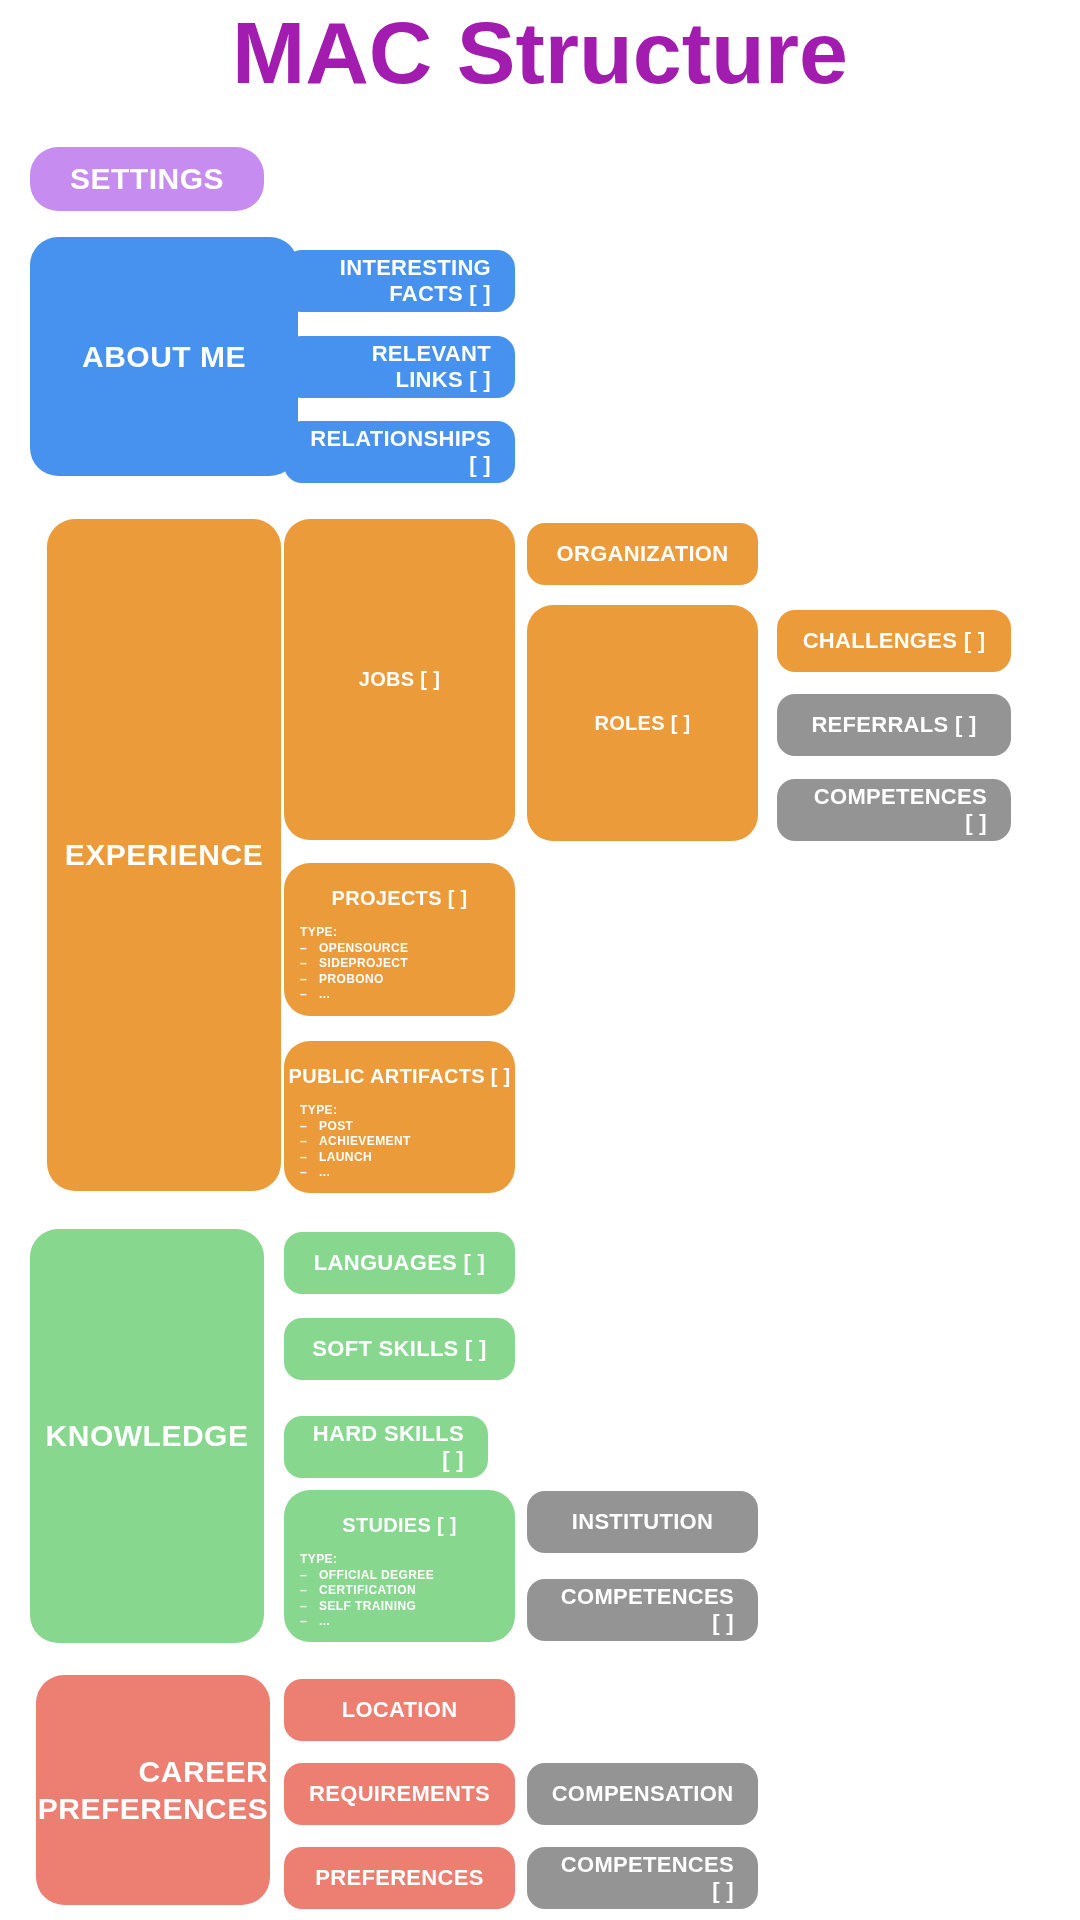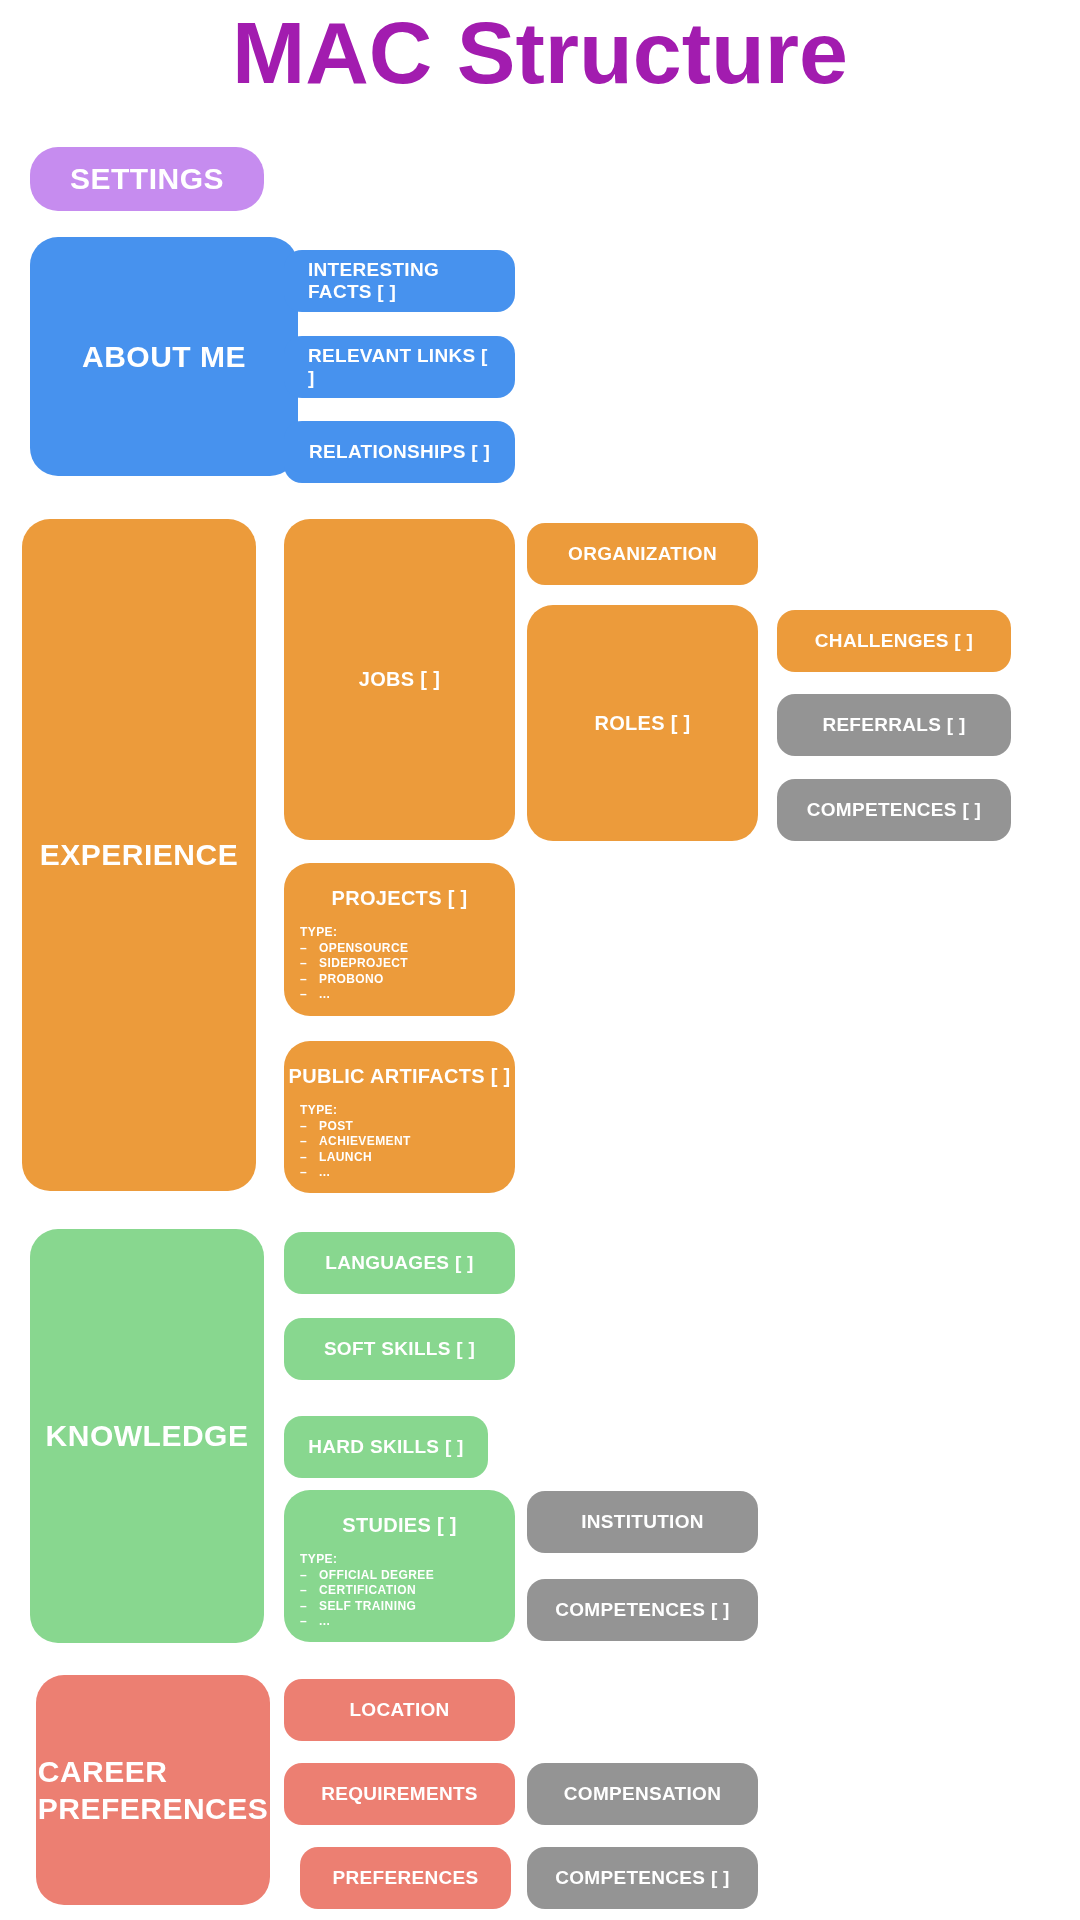--- a/index.html
+++ b/index.html
@@ -9,24 +9,24 @@
     font-family:"Liberation Sans","DejaVu Sans",sans-serif;
   }
   .title{
     position:absolute;top:2px;left:0;width:1080px;
     text-align:center;color:#a21caf;
     font-size:88px;font-weight:900;letter-spacing:0;
   }
   .node{
     position:absolute;box-sizing:border-box;color:#fff;
     display:flex;align-items:center;justify-content:center;
-    text-align:left;border-radius:18px;
+    text-align:right;border-radius:18px;
   }
   .node.big{border-radius:28px;font-size:30px;font-weight:800;letter-spacing:.5px;padding:0 12px;line-height:1.25}
-  .node.small{font-size:19px;font-weight:700;letter-spacing:.3px;padding:0 24px}
+  .node.small{font-size:22px;font-weight:700;letter-spacing:.3px;padding:0 24px}
   .node.mid{border-radius:26px;font-size:20px;font-weight:700;letter-spacing:.3px}
   .node.panel{border-radius:26px;display:block;text-align:center;padding-top:24px}
   .panel-title{font-size:20px;font-weight:700;letter-spacing:.3px}
   .type-list{
     text-align:left;padding:15px 6px 0 16px;
     font-size:12px;font-weight:700;letter-spacing:.4px;line-height:1.3;
   }
   .type-item{display:flex}
   .type-item::before{content:"\2013";width:19px;flex:none}
   .purple{background:var(--purple,#c68cef)}
@@ -51,21 +51,21 @@
 <div class="node small blue" style="left:284px;top:250px;width:231px;height:62px">
   <span>INTERESTING FACTS [ ]</span>
 </div>
 <div class="node small blue" style="left:284px;top:336px;width:231px;height:62px">
   <span>RELEVANT LINKS [ ]</span>
 </div>
 <div class="node small blue" style="left:284px;top:421px;width:231px;height:62px">
   <span>RELATIONSHIPS [ ]</span>
 </div>
 
-<div class="node big orange" style="left:22px;top:519px;width:234px;height:672px">
+<div class="node big orange" style="left:47px;top:519px;width:234px;height:672px">
   <span>EXPERIENCE</span>
 </div>
 <div class="node mid orange" style="left:284px;top:519px;width:231px;height:321px">
   <span>JOBS [ ]</span>
 </div>
 <div class="node small orange" style="left:527px;top:523px;width:231px;height:62px">
   <span>ORGANIZATION</span>
 </div>
 <div class="node mid orange" style="left:527px;top:605px;width:231px;height:236px">
   <span>ROLES [ ]</span>
@@ -162,18 +162,18 @@
 </div>
 <div class="node small salmon" style="left:284px;top:1679px;width:231px;height:62px">
   <span>LOCATION</span>
 </div>
 <div class="node small salmon" style="left:284px;top:1763px;width:231px;height:62px">
   <span>REQUIREMENTS</span>
 </div>
 <div class="node small gray" style="left:527px;top:1763px;width:231px;height:62px">
   <span>COMPENSATION</span>
 </div>
-<div class="node small salmon" style="left:300px;top:1847px;width:211px;height:62px">
+<div class="node small salmon" style="left:284px;top:1847px;width:231px;height:62px">
   <span>PREFERENCES</span>
 </div>
 <div class="node small gray" style="left:527px;top:1847px;width:231px;height:62px">
   <span>COMPETENCES [ ]</span>
 </div>
 
 </body></html>

